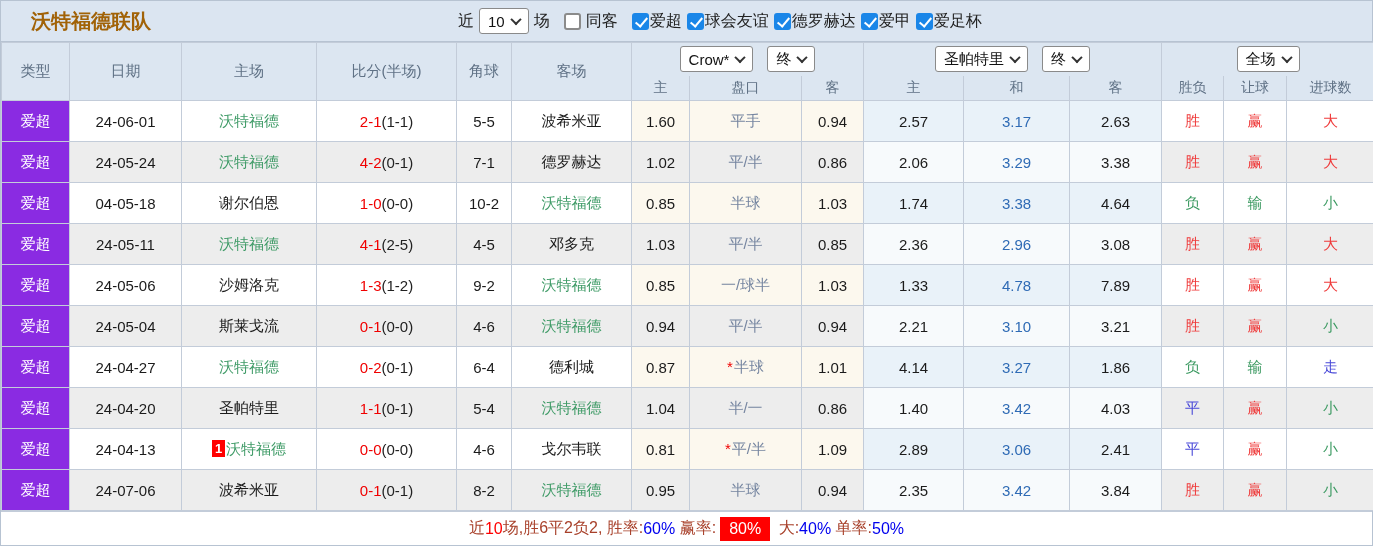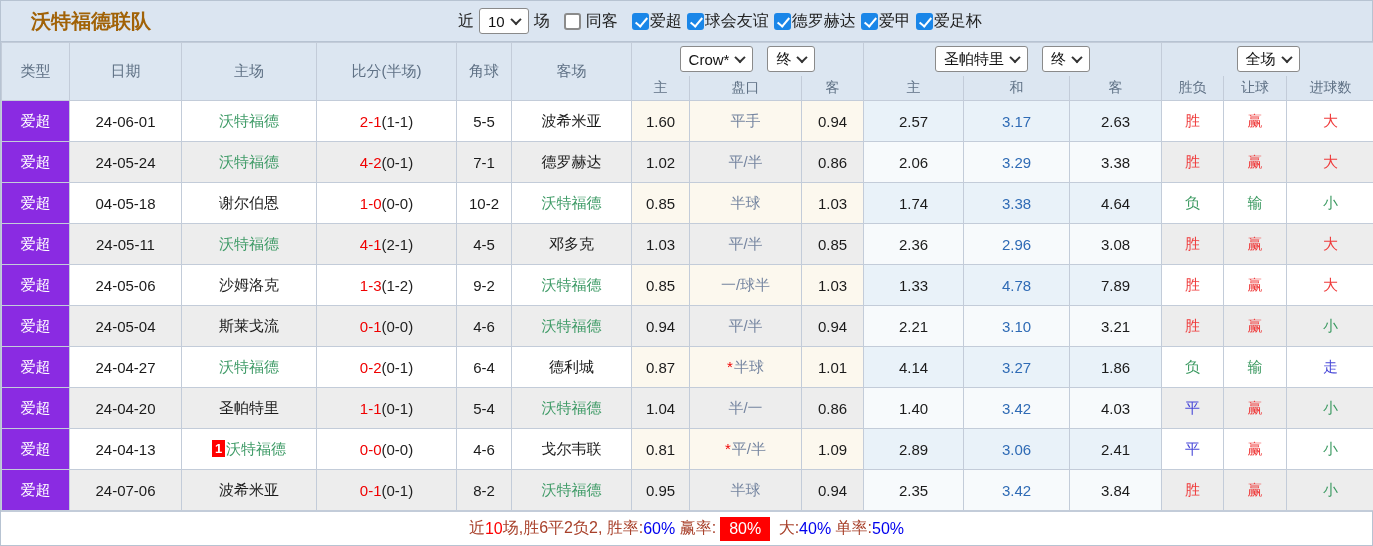--- a/index.html
+++ b/index.html
@@ -237,21 +237,21 @@
     <td class="mean-col mean-draw">3.38</td>
     <td class="mean-col">4.64</td>
     <td class="c-green">负</td>
     <td class="c-green">输</td>
     <td class="c-green">小</td>
   </tr>
         <tr>
     <td class="league-cell">爱超</td>
     <td>24-05-11</td>
     <td><span class="self">沃特福德</span></td>
-    <td><span class="score-main">4-1</span><span class="score-half">(2-1)</span></td>
+    <td><span class="score-main">4-1</span><span class="score-half">(2-5)</span></td>
     <td>4-5</td>
     <td><span>邓多克</span></td>
     <td class="crow-col">1.03</td>
     <td class="crow-col"><span class="handicap">平/半</span></td>
     <td class="crow-col">0.85</td>
     <td class="mean-col">2.36</td>
     <td class="mean-col mean-draw">2.96</td>
     <td class="mean-col">3.08</td>
     <td class="c-red">胜</td>
     <td class="c-red">赢</td>

